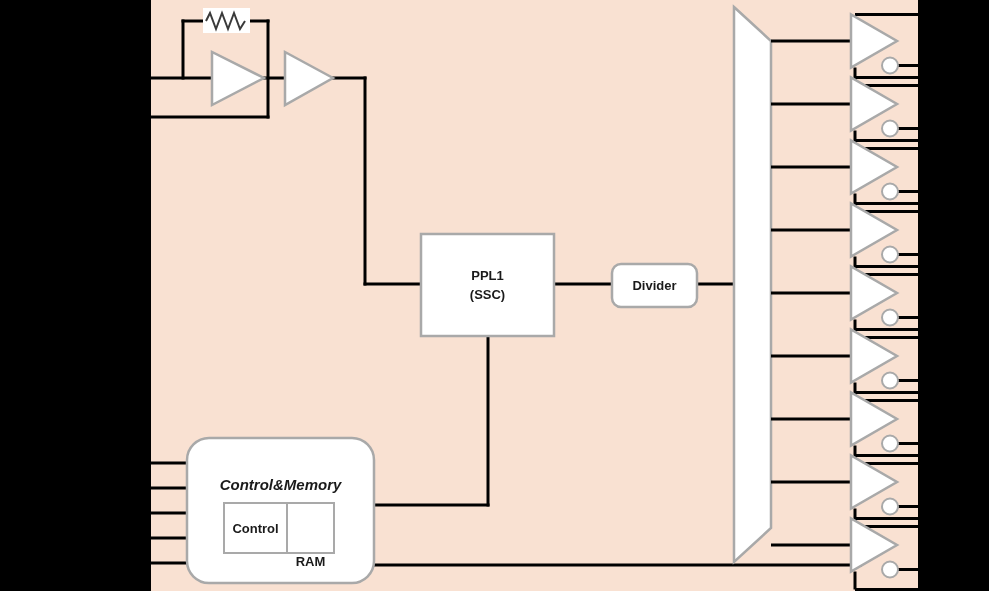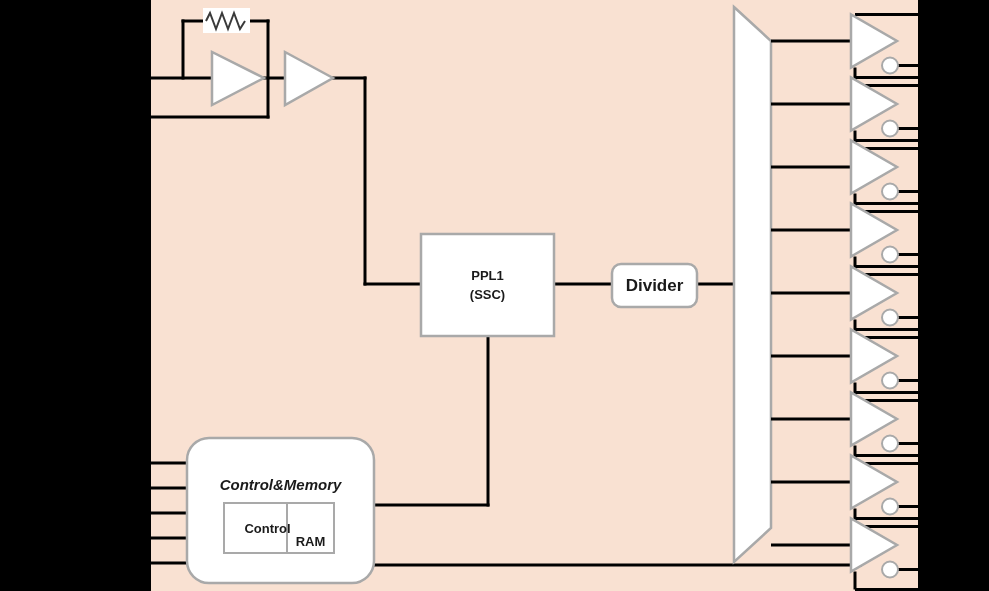--- a/index.html
+++ b/index.html
@@ -43,21 +43,21 @@
     justify-content: center;
     flex-direction: column;
     font-family: "Liberation Sans", sans-serif;
     font-weight: bold;
     color: #1a1a1a;
     pointer-events: none;
     white-space: pre-line;
     text-align: center;
   }
   .lbl-ppl { font-size: 13px; line-height: 19px; }
-  .lbl-divider { font-size: 17px; }
+  .lbl-divider { font-size: 13px; }
   .lbl-cm-title { font-size: 15px; }
   .lbl-sub { font-size: 13px; }
 </style>
 </head>
 <body>
 
 <div id="stage">
 
   <div id="chip-body"></div>
 
@@ -205,17 +205,17 @@
 
   <div class="blk-label lbl-ppl" style="left:421px; top:234px; width:133px; height:102px;">
     <span>PPL1</span>
     <span>(SSC)</span>
   </div>
 
   <div class="blk-label lbl-divider" style="left:612px; top:264px; width:85px; height:43px;">Divider</div>
 
   <div class="blk-label lbl-cm-title" style="left:187px; top:472px; width:187px; height:24px;font-style:italic;">Control&amp;Memory</div>
 
-  <div class="blk-label lbl-sub" style="left:224px; top:503px; width:63px; height:50px;margin-left:12px;">Control</div>
-
-  <div class="blk-label lbl-sub" style="left:287px; top:511px; width:47px; height:60px;">RAM</div>
+  <div class="blk-label lbl-sub" style="left:224px; top:503px; width:63px; height:50px;">Control</div>
+
+  <div class="blk-label lbl-sub" style="left:287px; top:531px; width:47px; height:60px;">RAM</div>
 
 </div>
 
 </body></html>

